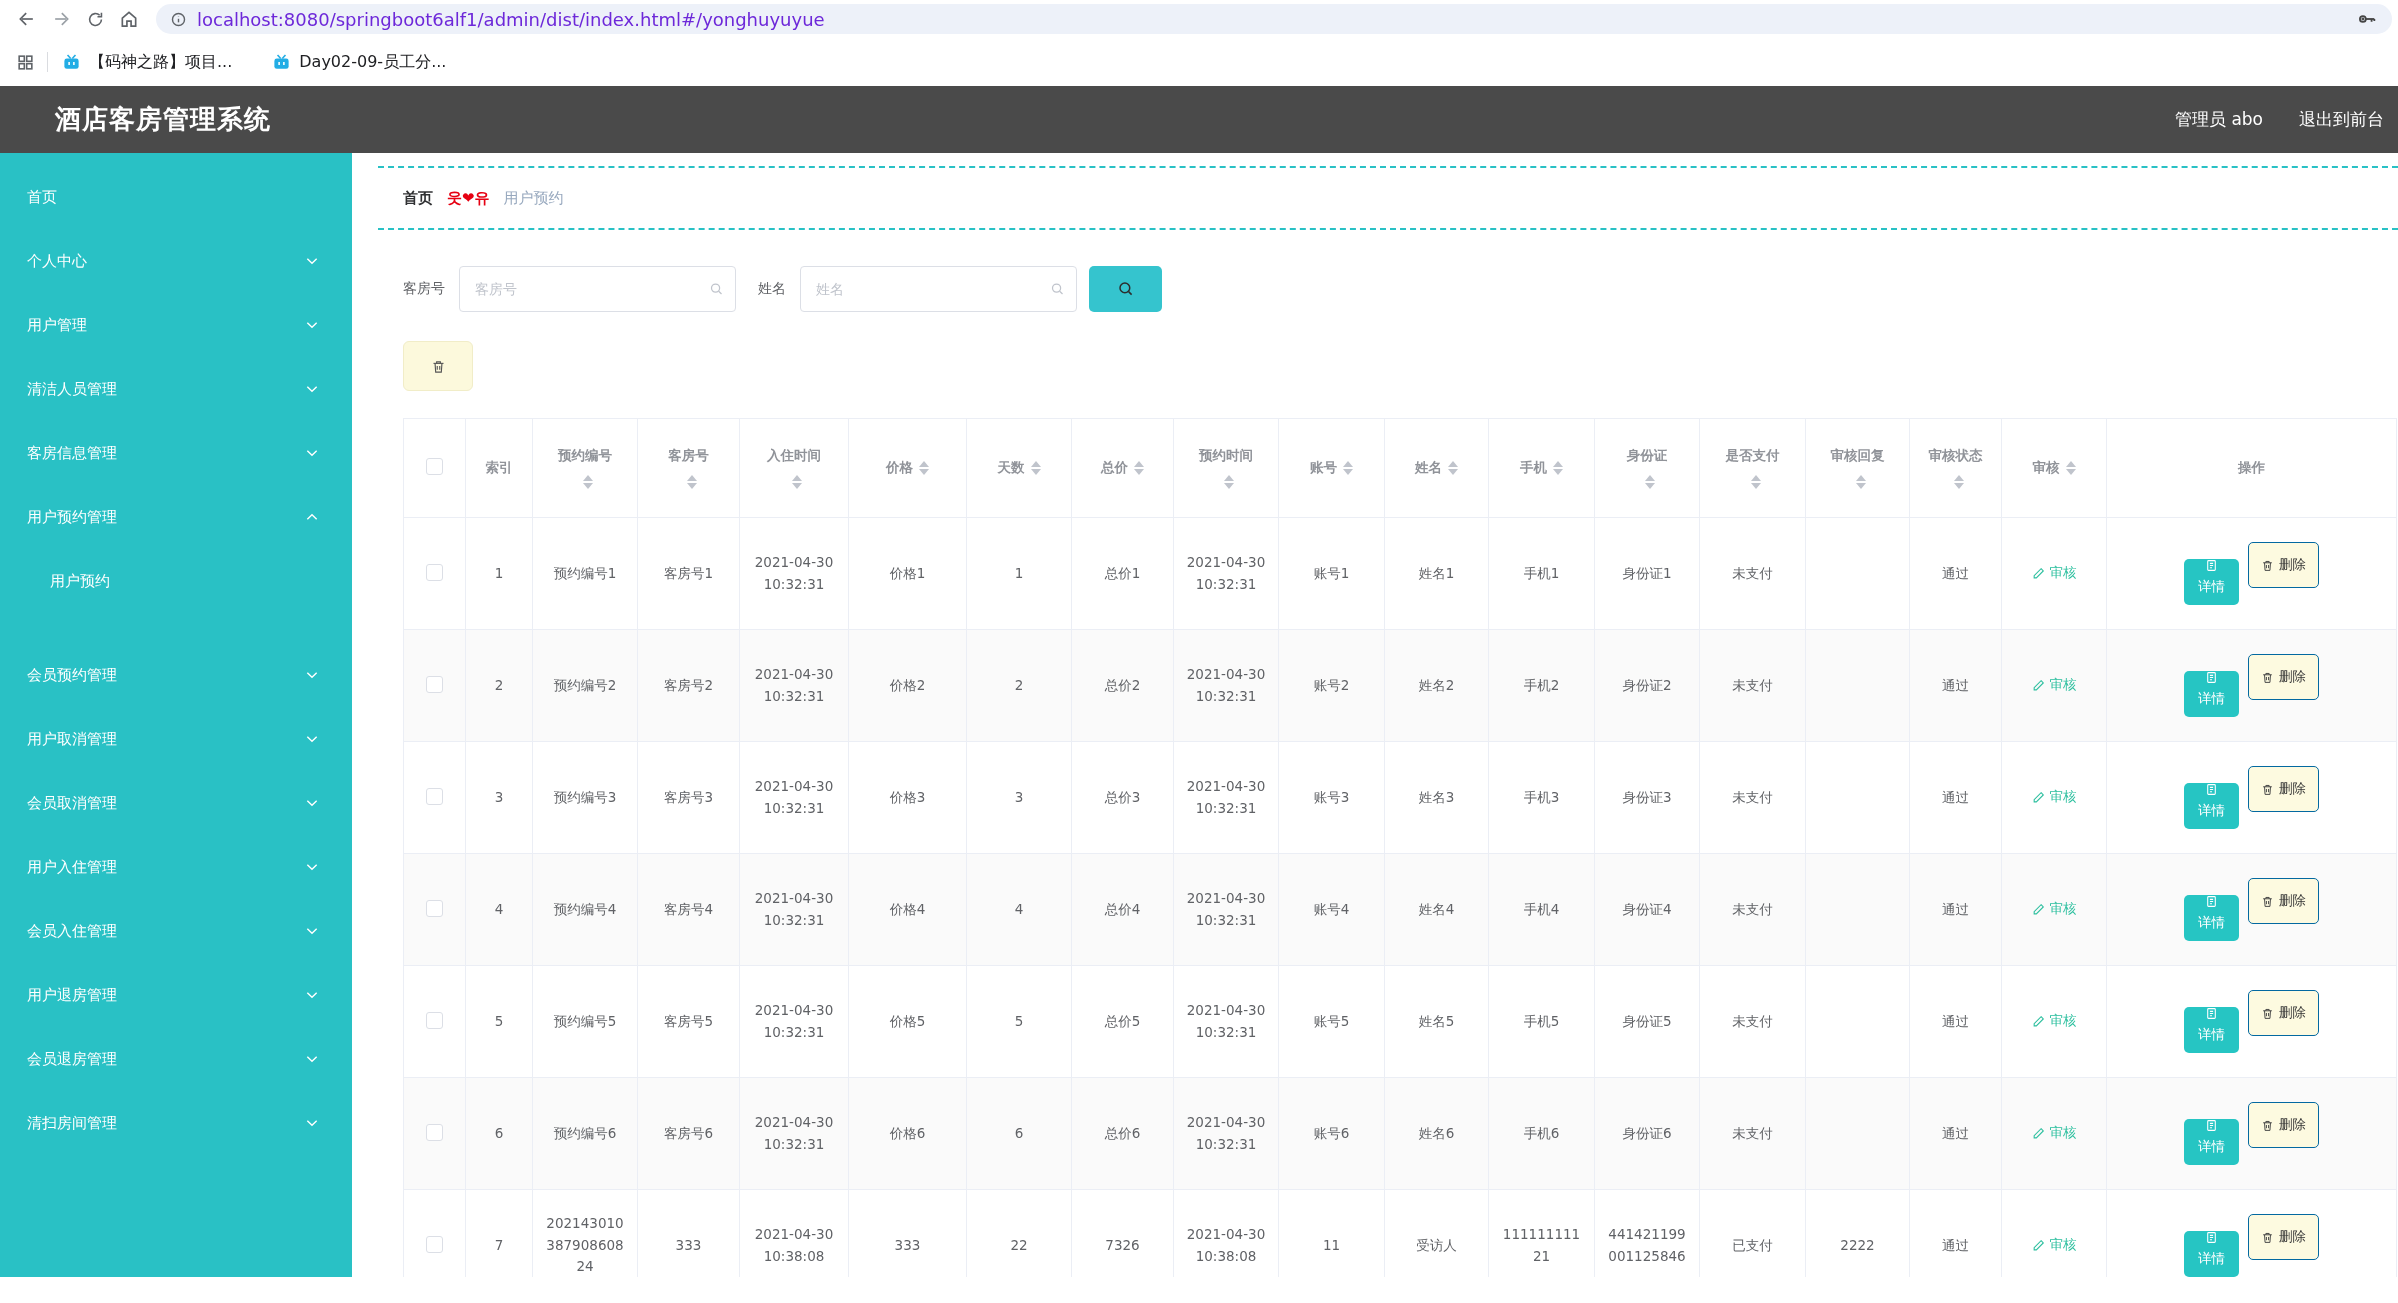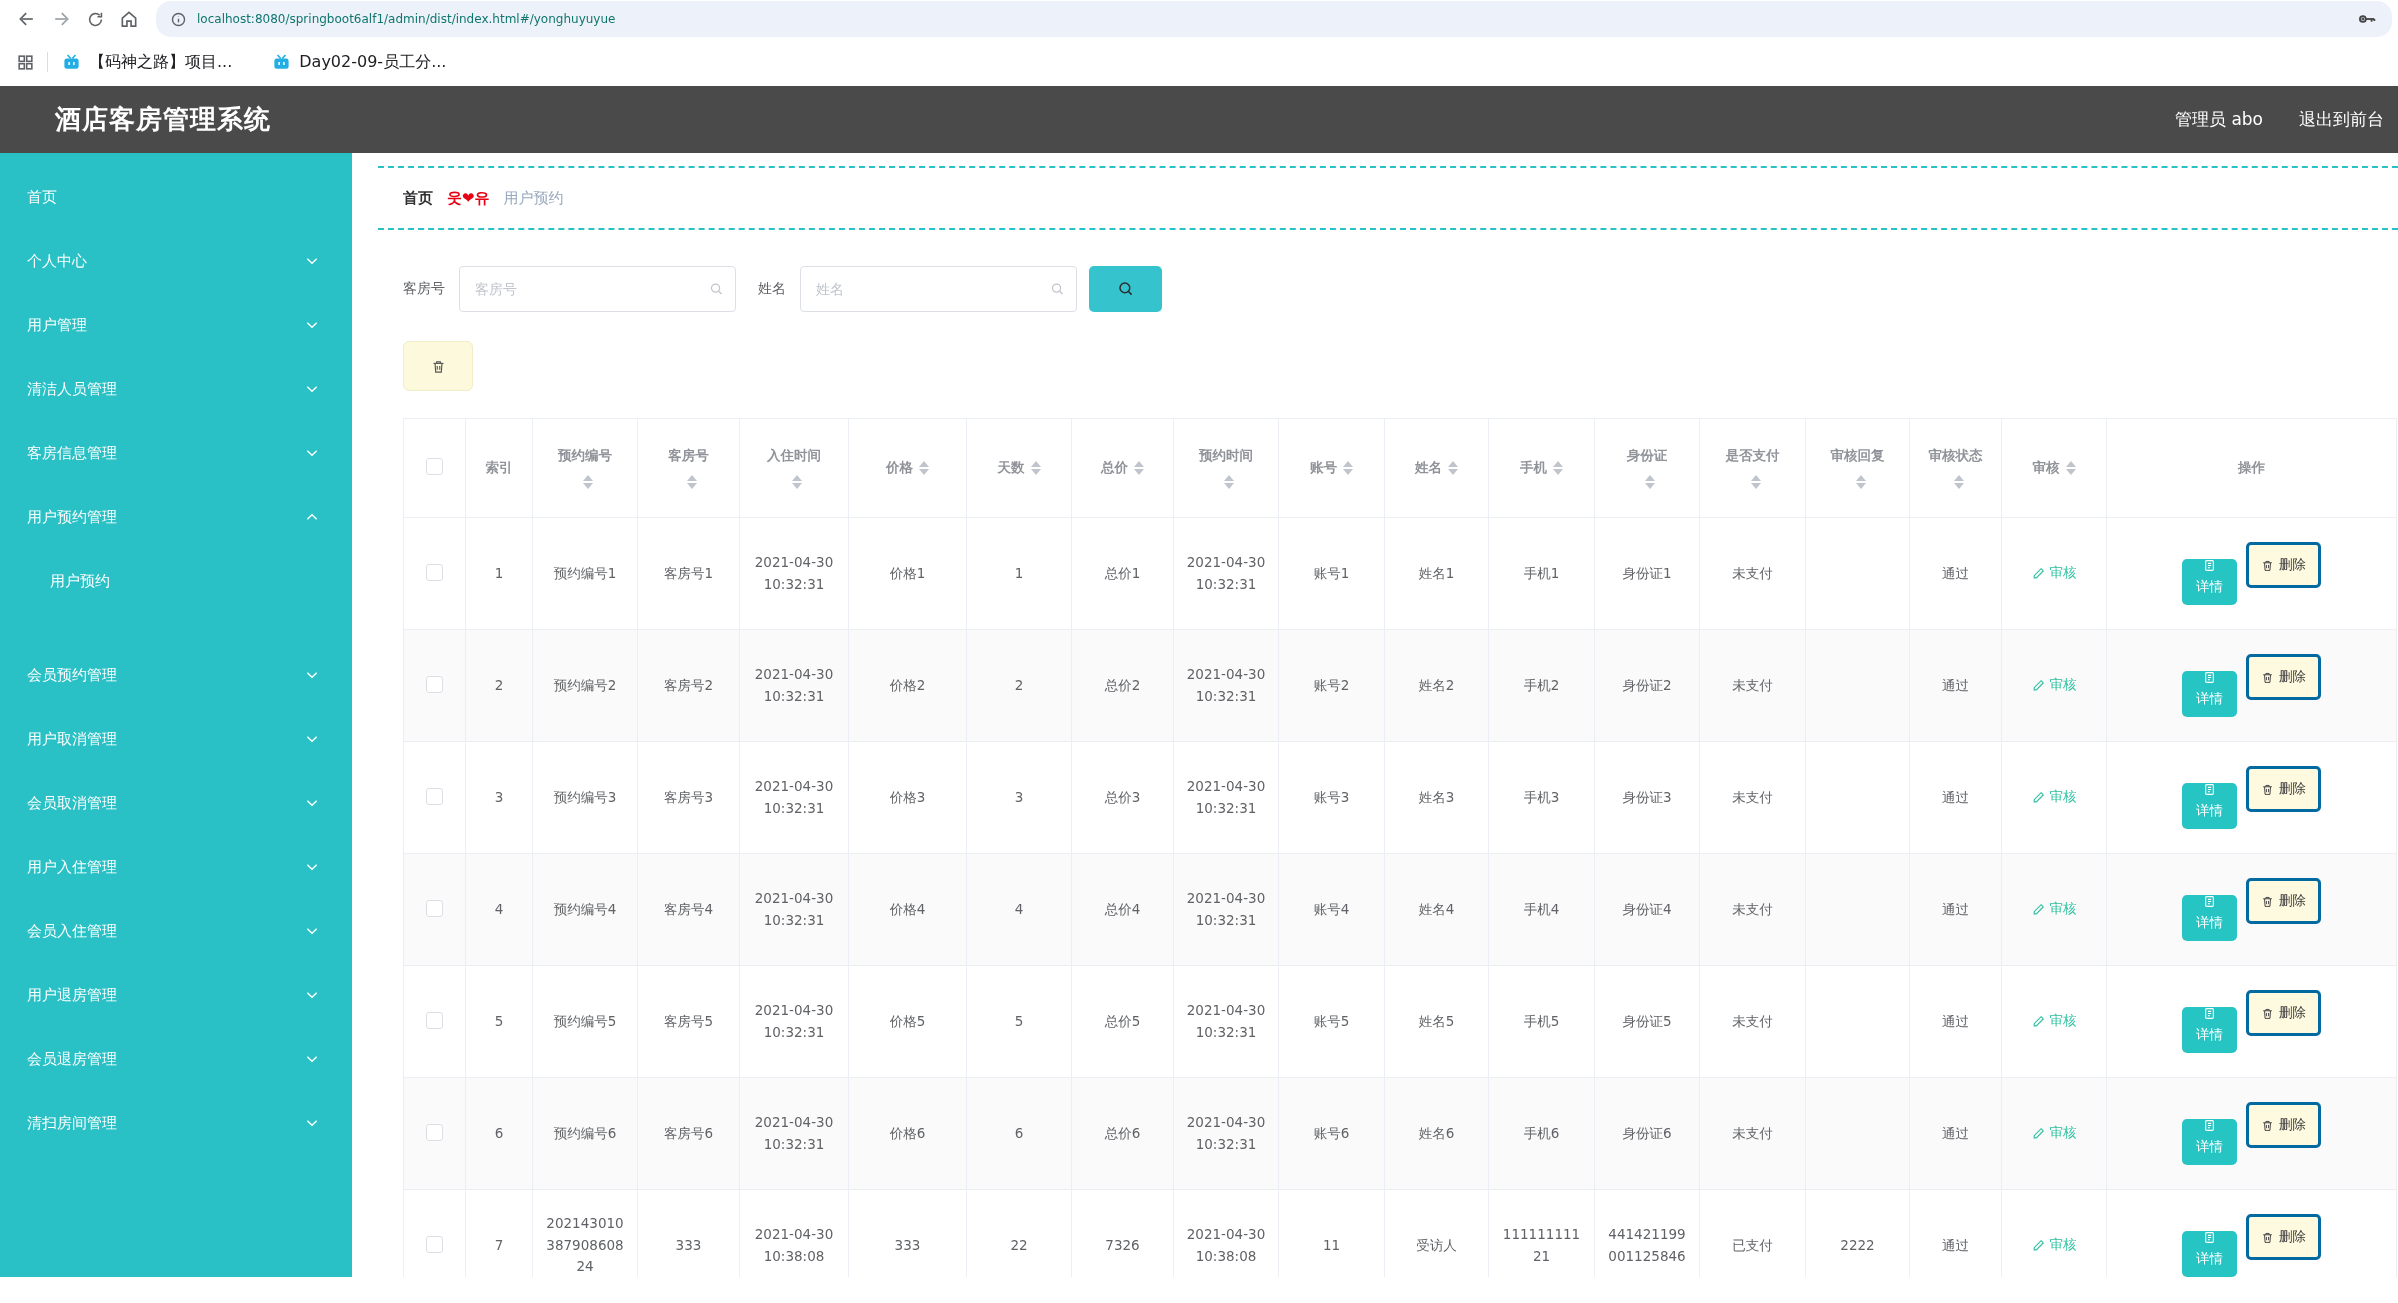--- a/index.html
+++ b/index.html
@@ -2,22 +2,22 @@
 <html><head>
 <meta charset="utf-8">
 <style>
   * { box-sizing: border-box; margin: 0; padding: 0; }
   html, body { width: 2398px; height: 1303px; overflow: hidden; }
   body { font-family: "DejaVu Sans", "Liberation Sans", sans-serif; background: #fff; }
 
   
   .browser-nav { height: 38px; display: flex; align-items: center; padding: 0 6px 0 10px; background: #fff; }
   .nav-btn { width: 34px; height: 34px; display: flex; align-items: center; justify-content: center; cursor: pointer; }
-  .url-pill { flex: 1; height: 36px; margin-left: 10px; background: #edf1f9; border-radius: 15px;
-              display: flex; align-items: center; padding: 0 14px; font-size: 12px; color: #0f766e; }
+  .url-pill { flex: 1; height: 30px; margin-left: 10px; background: #edf1f9; border-radius: 15px;
+              display: flex; align-items: center; padding: 0 14px; font-size: 18px; color: #6d28d9; }
   .url-text { margin-left: 10px; white-space: nowrap; }
   .pill-right { margin-left: auto; display: flex; align-items: center; }
 
   .bookmarks-bar { height: 48px; display: flex; align-items: center; padding-left: 16px; background: #fff; }
   .bm-divider { width: 1px; height: 20px; background: #dadce0; margin: 0 14px 0 12px; }
   .bookmark { display: flex; align-items: center; gap: 8px; font-size: 16px; color: #202124; margin-right: 40px; cursor: pointer; }
 
   
   .app-header { height: 67px; background: #4a4a4a; display: flex; align-items: center; justify-content: space-between; padding: 0 14px 0 55px; }
   .app-title { color: #fff; font-size: 26px; font-weight: bold; letter-spacing: 1px; }
@@ -61,21 +61,21 @@
   .cell-inner { word-break: break-all; line-height: 1.6; }
   .th-inline { display: flex; align-items: center; justify-content: center; }
   .th-caret-row { display: flex; justify-content: center; margin-top: 10px; }
   .caret { display: inline-flex; flex-direction: column; align-items: center; gap: 2px; margin-left: 6px; cursor: pointer; }
   .caret .cu { width: 0; height: 0; border-left: 5px solid transparent; border-right: 5px solid transparent; border-bottom: 6px solid #c0c4cc; display: block; }
   .caret .cd { width: 0; height: 0; border-left: 5px solid transparent; border-right: 5px solid transparent; border-top: 6px solid #c0c4cc; display: block; }
   .checkbox { display: inline-block; width: 17px; height: 17px; border: 1px solid #dcdfe6; border-radius: 3px; background: #fff; cursor: pointer; }
   .audit-link { color: #2bbf9e; display: inline-flex; align-items: center; gap: 5px; cursor: pointer; font-size: 13.5px; }
   .btn-detail { background: #26c5c3; color: #fff; border: none; border-radius: 5px; height: 46px; padding: 0 14px;
                 font-size: 13.5px; display: inline-flex; align-items: center; gap: 6px; margin-right: 9px; cursor: pointer; font-family: inherit; flex-direction: column; }
-  .btn-delete-row { background: #fdfae0; color: #333; border: 3px solid #0369a1; border-radius: 5px; height: 46px; padding: 0 12px;
+  .btn-delete-row { background: #fdfae0; color: #333; border: 1px solid #0369a1; border-radius: 5px; height: 46px; padding: 0 12px;
                     font-size: 13.5px; display: inline-flex; align-items: center; gap: 5px; cursor: pointer; font-family: inherit; }
   .icon { line-height: 0; display: inline-flex; }
 </style>
 </head>
 <body>
 
 <div class="browser-nav">
   <span class="nav-btn">
     <svg width="20" height="20" viewBox="0 0 24 24" fill="none" stroke="#5f6368" stroke-width="2">
         <path d="M19 12H6"></path>

